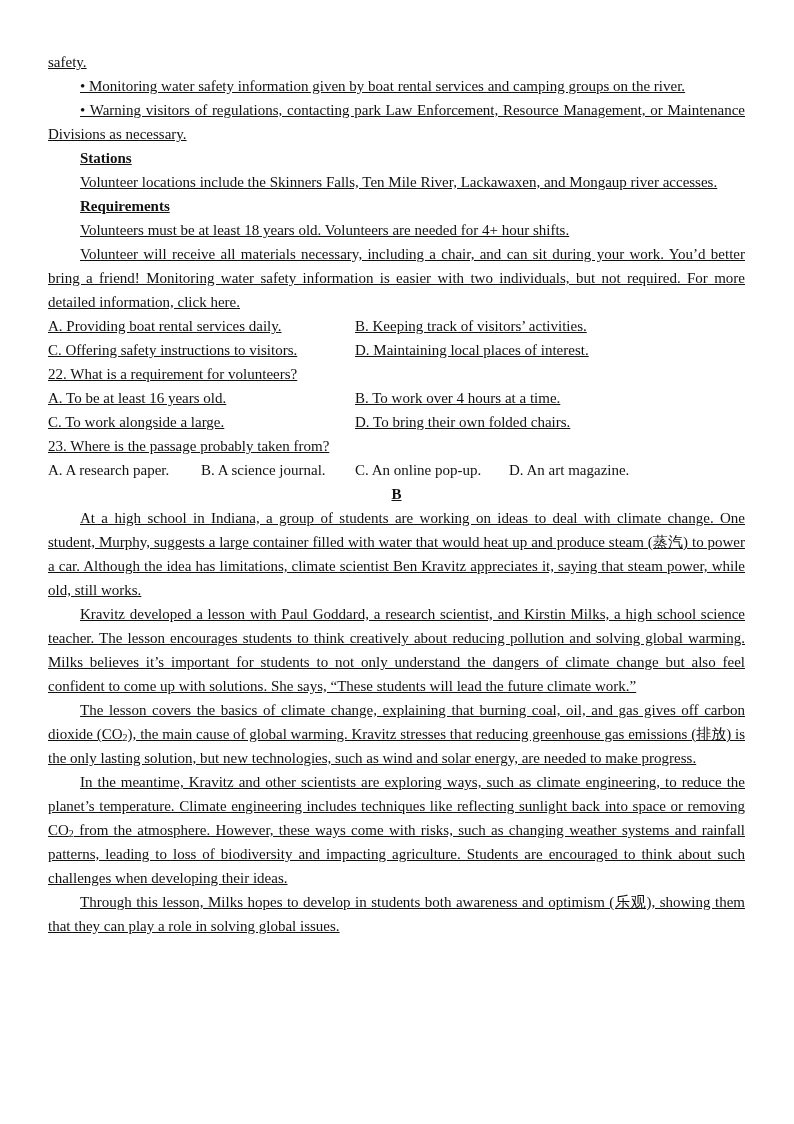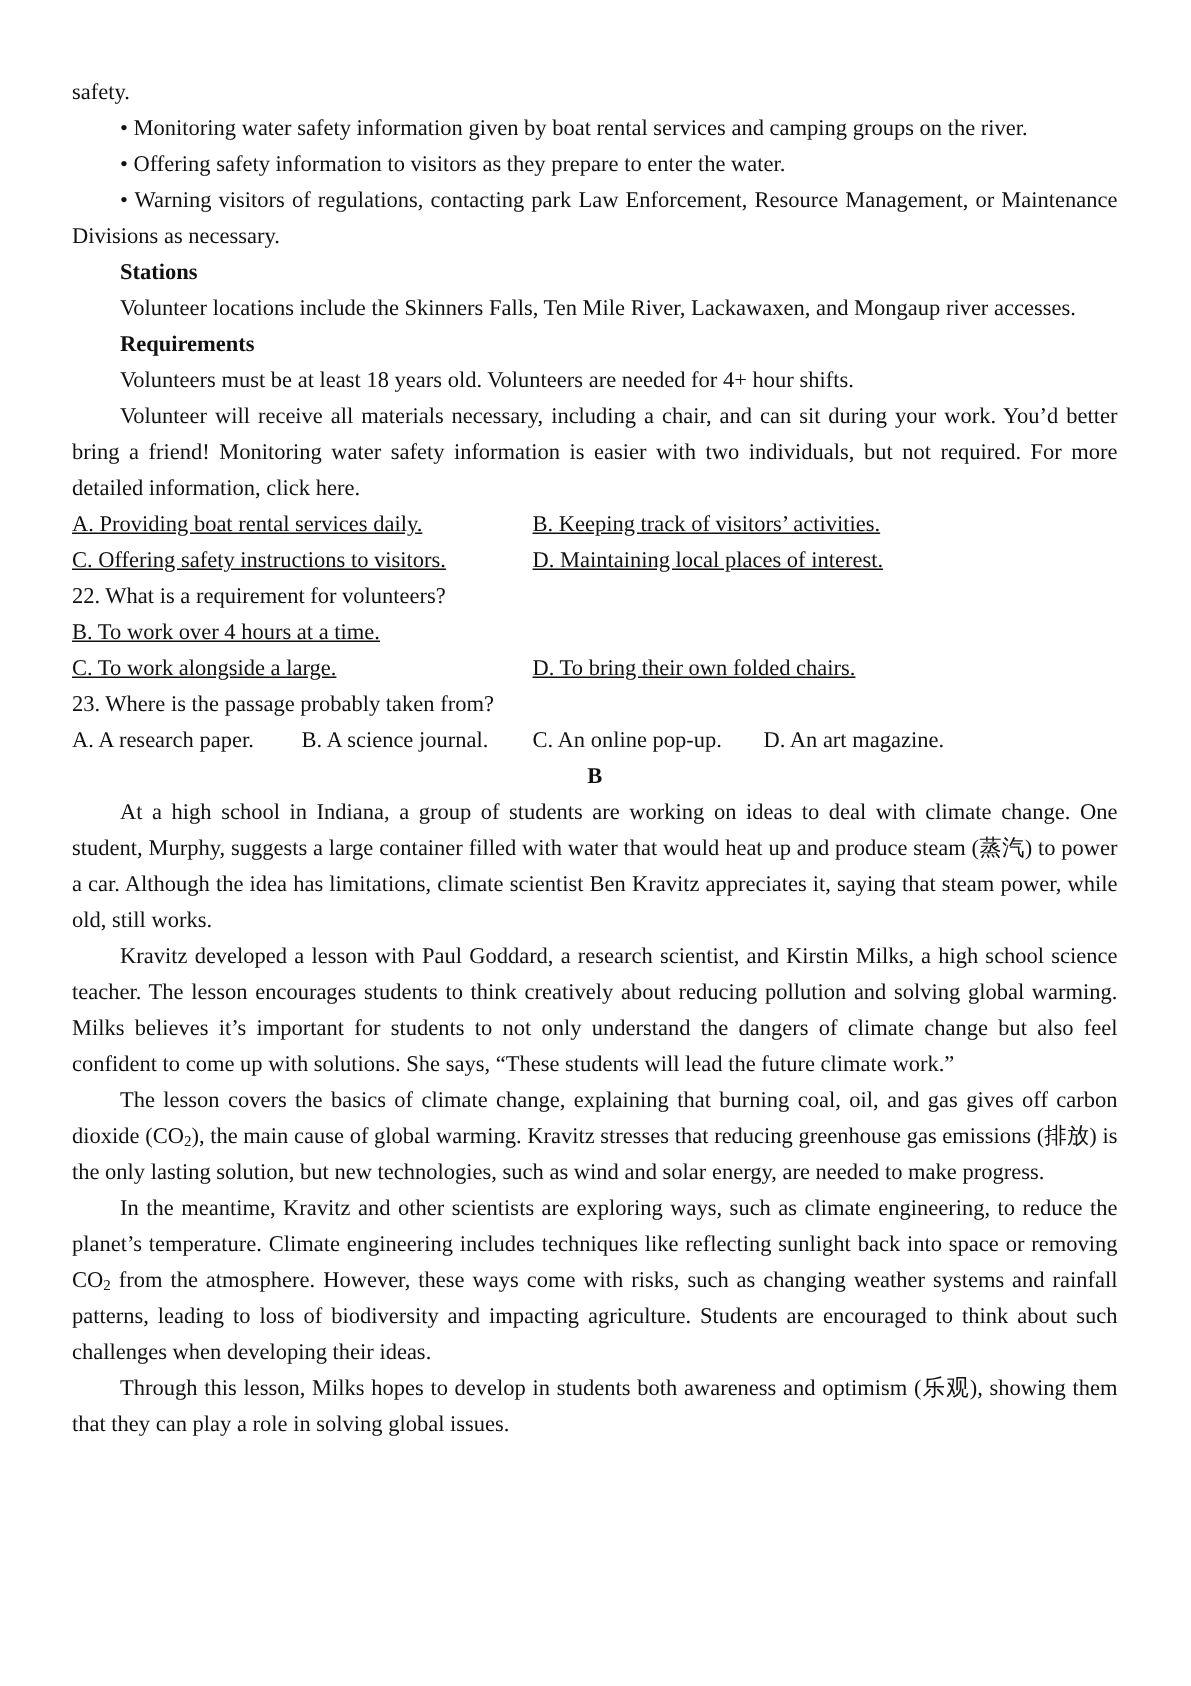--- a/index.html
+++ b/index.html
@@ -2,41 +2,40 @@
 <html><head>
 <meta charset="utf-8">
 <style>
   html, body { margin: 0; padding: 0; background: #ffffff; }
   body { width: 794px; height: 1124px; overflow: hidden; position: relative; }
   .page {
     position: absolute; left: 48px; top: 50px; width: 697px;
     font-family: "Liberation Serif", "DejaVu Serif", serif;
     font-size: 15px; line-height: 24px; color: #111;
   }
-  p { margin: 0; text-align: justify; }
+  p { margin: 0; text-align: justify; text-decoration: underline; }
   .indent { text-indent: 32px; }
   .heading { font-weight: bold; padding-left: 32px; }
   .q { margin: 0; }
   .opts2 { display: flex; }
   .opts2 span { display: inline-block; text-decoration: underline; }
   .opts2 .c1 { width: 307px; }
   .opts4 { display: flex; }
   .opts4 .o1 { width: 153px; }
   .opts4 .o2 { width: 154px; }
   .opts4 .o3 { width: 154px; }
   .section { text-align: center; font-weight: bold; }
   sub { font-size: 10px; line-height: 0; vertical-align: -2px; }
 </style>
 </head>
 <body>
 
 <div class="page">
   <p>safety.</p>
   <p class="indent">• Monitoring water safety information given by boat rental services and camping groups on the river.</p>
-  <p class="indent">• Offering safety information to visitors as they prepare to enter the water.</p>
   <p class="indent">• Warning visitors of regulations, contacting park Law Enforcement, Resource Management, or Maintenance Divisions as necessary.</p>
 
   <p class="heading">Stations</p>
   <p class="indent">Volunteer locations include the Skinners Falls, Ten Mile River, Lackawaxen, and Mongaup river accesses.</p>
 
   <p class="heading">Requirements</p>
   <p class="indent">Volunteers must be at least 18 years old. Volunteers are needed for 4+ hour shifts.</p>
   <p class="indent">Volunteer will receive all materials necessary, including a chair, and can sit during your work. You’d better bring a friend! Monitoring water safety information is easier with two individuals, but not required. For more detailed information, click here.</p>
 
   <div>
@@ -46,20 +45,21 @@
     </div>
     <div class="opts2">
       <span class="c1">C. Offering safety instructions to visitors.</span>
       <span>D. Maintaining local places of interest.</span>
     </div>
   </div>
 
   <div>
     <p class="q">22. What is a requirement for volunteers?</p>
     <div class="opts2">
+      <span class="c1">A. To be at least 16 years old.</span>
       <span>B. To work over 4 hours at a time.</span>
     </div>
     <div class="opts2">
       <span class="c1">C. To work alongside a large.</span>
       <span>D. To bring their own folded chairs.</span>
     </div>
   </div>
 
   <div>
     <p class="q">23. Where is the passage probably taken from?</p>

